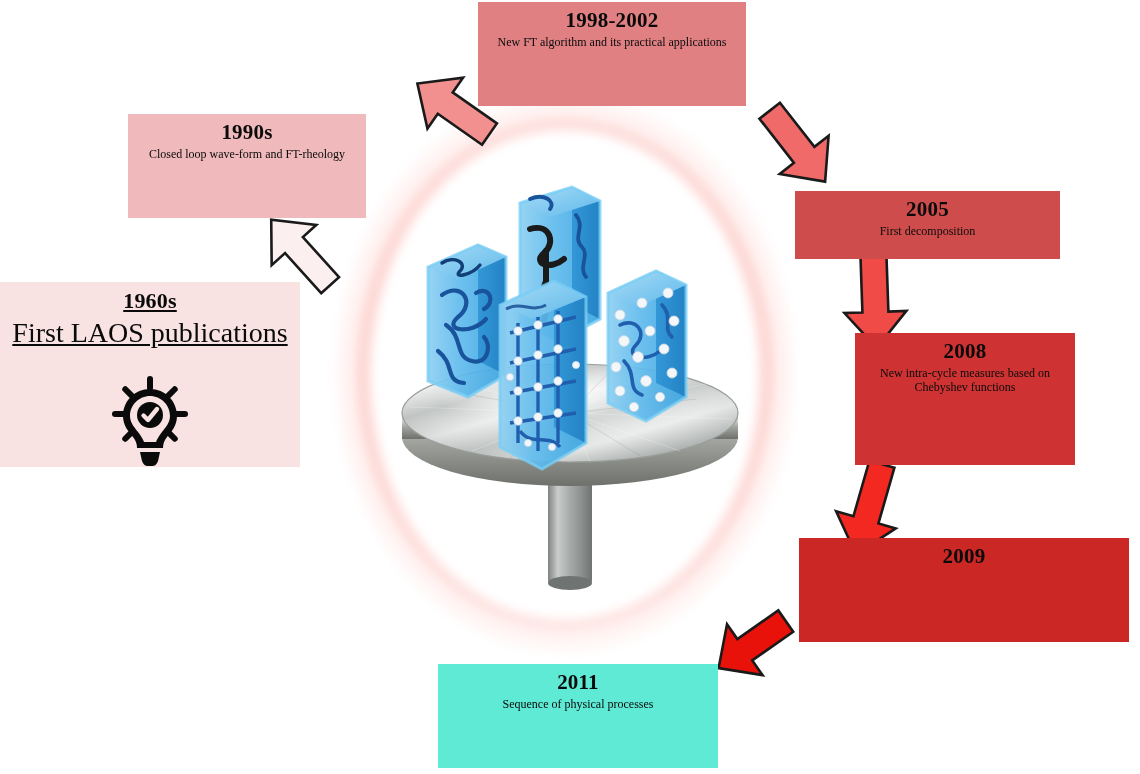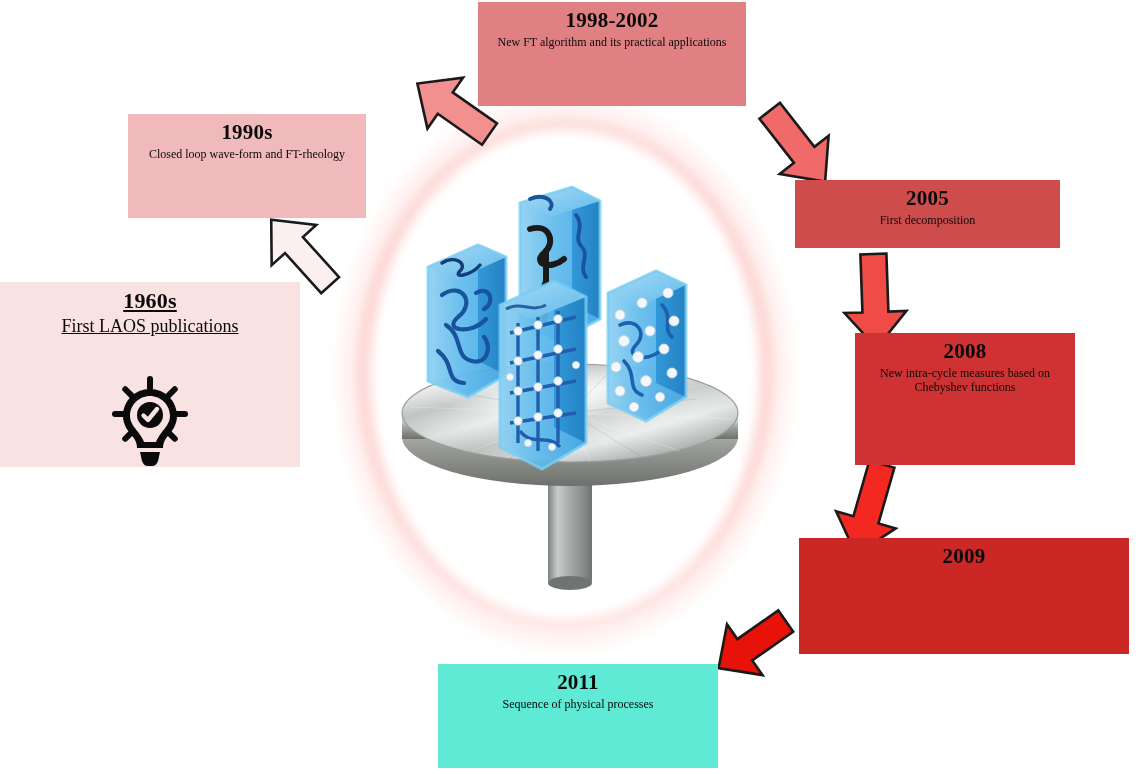--- a/index.html
+++ b/index.html
@@ -60,27 +60,27 @@
   }
   .box .desc{
     display:block;
     font-size:12px;
   }
   .box .desc i{font-style:italic;}
 
   #box-1960{left:0px;  top:282px; width:300px; height:185px; background:#f9e2e2;text-decoration:underline;}
   #box-1990{left:128px;top:114px; width:238px; height:104px;  background:#f0b9bb;}
   #box-1998{left:478px;top:2px;   width:268px; height:104px; background:#e08083;}
-  #box-2005{left:795px;top:180px; width:265px; height:68px;  background:#cf4c4d;}
+  #box-2005{left:795px;top:191px; width:265px; height:68px;  background:#cf4c4d;}
   #box-2008{left:855px;top:333px; width:220px; height:132px; background:#ce3232;}
-  #box-2009{left:799px;top:538px; width:330px; height:116px; background:#cb2724;}
+  #box-2009{left:799px;top:538px; width:330px; height:104px; background:#cb2724;}
   #box-2011{left:438px;top:664px; width:280px; height:104px; background:#c30c0b;}
 
   #box-1960 .yr{font-size:22px;}
-  #box-1960 .desc{font-size:18px;}
+  #box-1960 .desc{font-size:28px;}
 
   .bulb-wrap{position:absolute;left:0;right:0;top:92px;display:flex;justify-content:center;}
 
   
   .arrow{position:absolute;}
 </style>
 </head>
 <body>
 
 <div id="stage">

